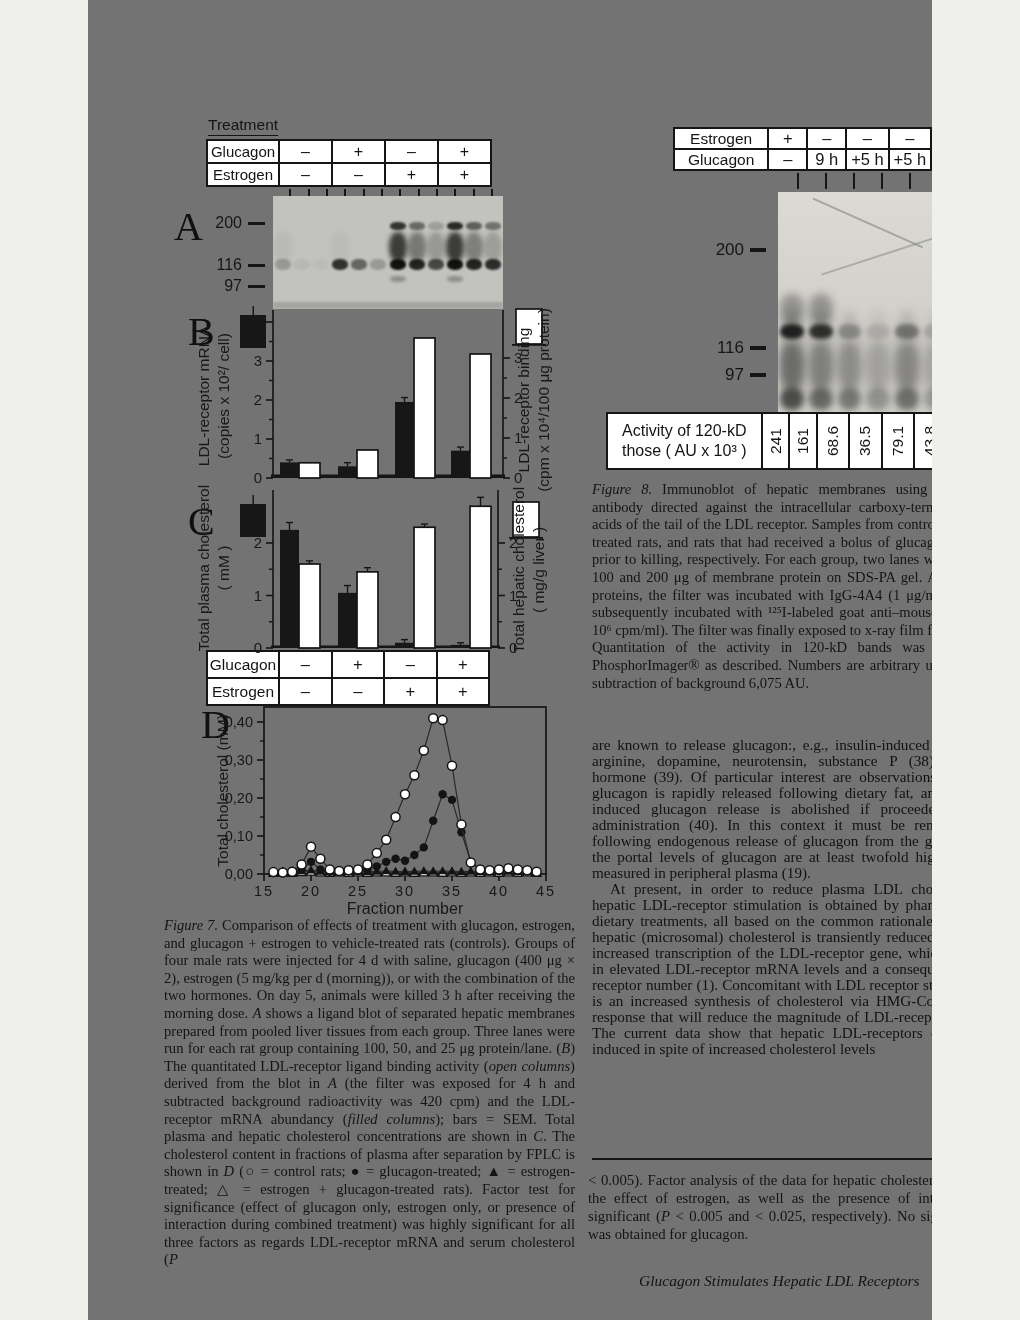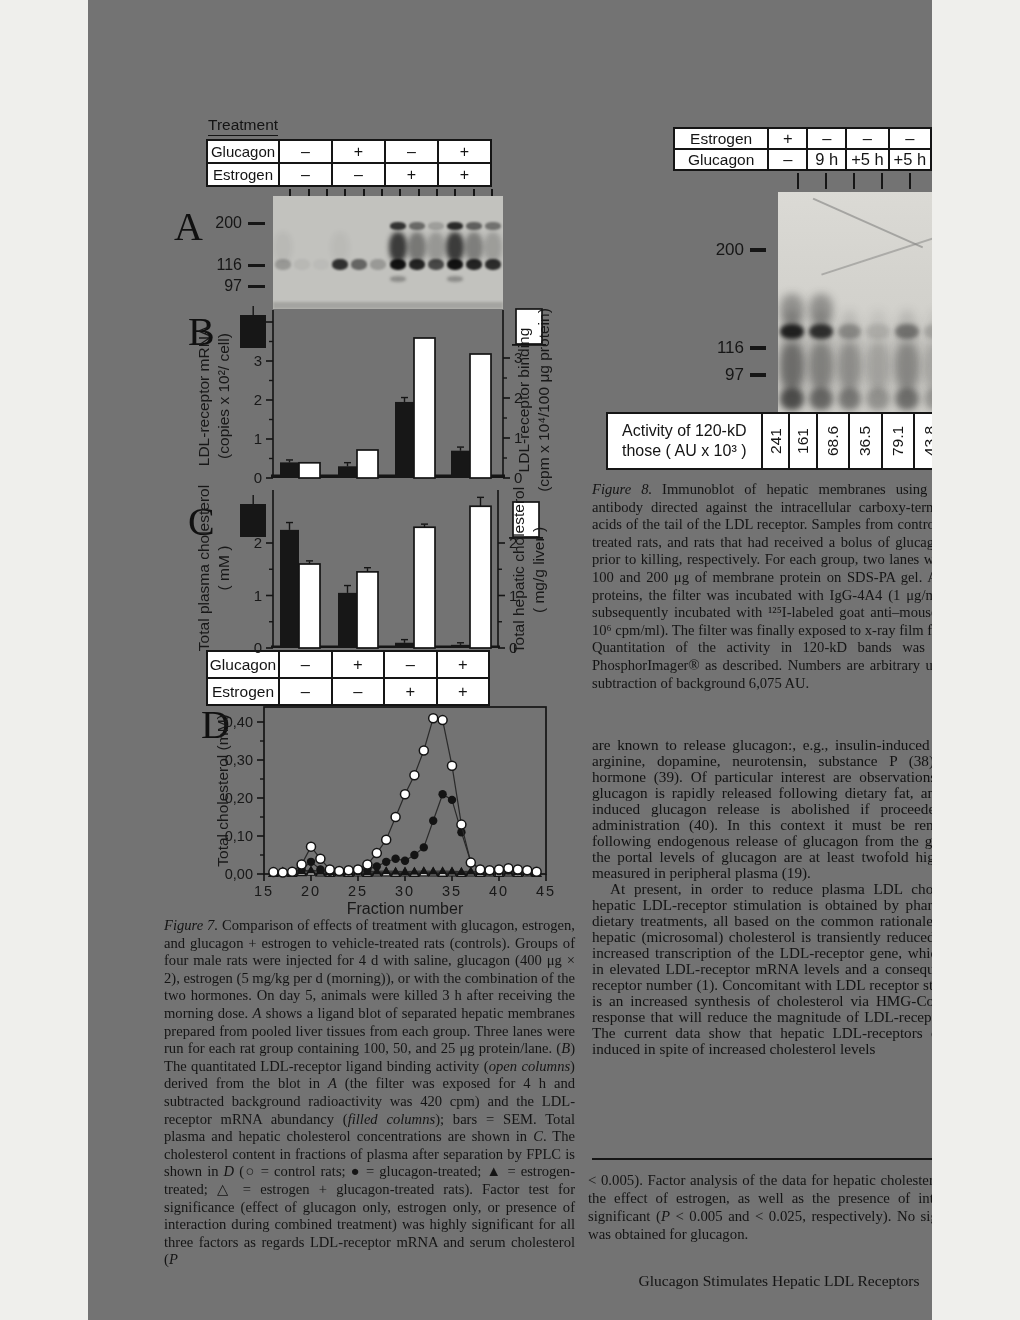--- a/index.html
+++ b/index.html
@@ -23,21 +23,21 @@
   .marker-dash{display:inline-block;background:#161616;margin-left:6px;}
   
   #activity-table{display:flex;border:2px solid #151515;background:#fff;}
   .act-label{border-right:2px solid #151515;display:flex;flex-direction:column;justify-content:center;align-items:center;
              font-family:"Liberation Sans",sans-serif;font-size:16px;line-height:20px;color:#141414;}
   .act-cell{flex:1;border-right:2px solid #151515;display:flex;align-items:center;justify-content:center;}
   .act-cell:last-child{border-right:none;}
   .act-cell span{transform:rotate(-90deg);white-space:nowrap;font-family:"Liberation Sans",sans-serif;font-size:15.5px;color:#141414;}
   .rule{background:#151515;}
   #footer{font-size:15.5px;color:#131313;}
-  #footer .ftitle{}
+  #footer .ftitle{font-style:italic;}
   #footer .fpage{font-family:"Liberation Sans",sans-serif;font-weight:bold;margin-left:32px;letter-spacing:1px;}
   #chart-layer{position:absolute;left:0;top:0;pointer-events:none;}
   .treat-title{font-family:"Liberation Sans",sans-serif;font-size:15.5px;color:#141414;
                border-bottom:1.6px solid #141414;padding-bottom:1px;}
 </style>
 </head>
 <body>
 
 <div id="page">
 

